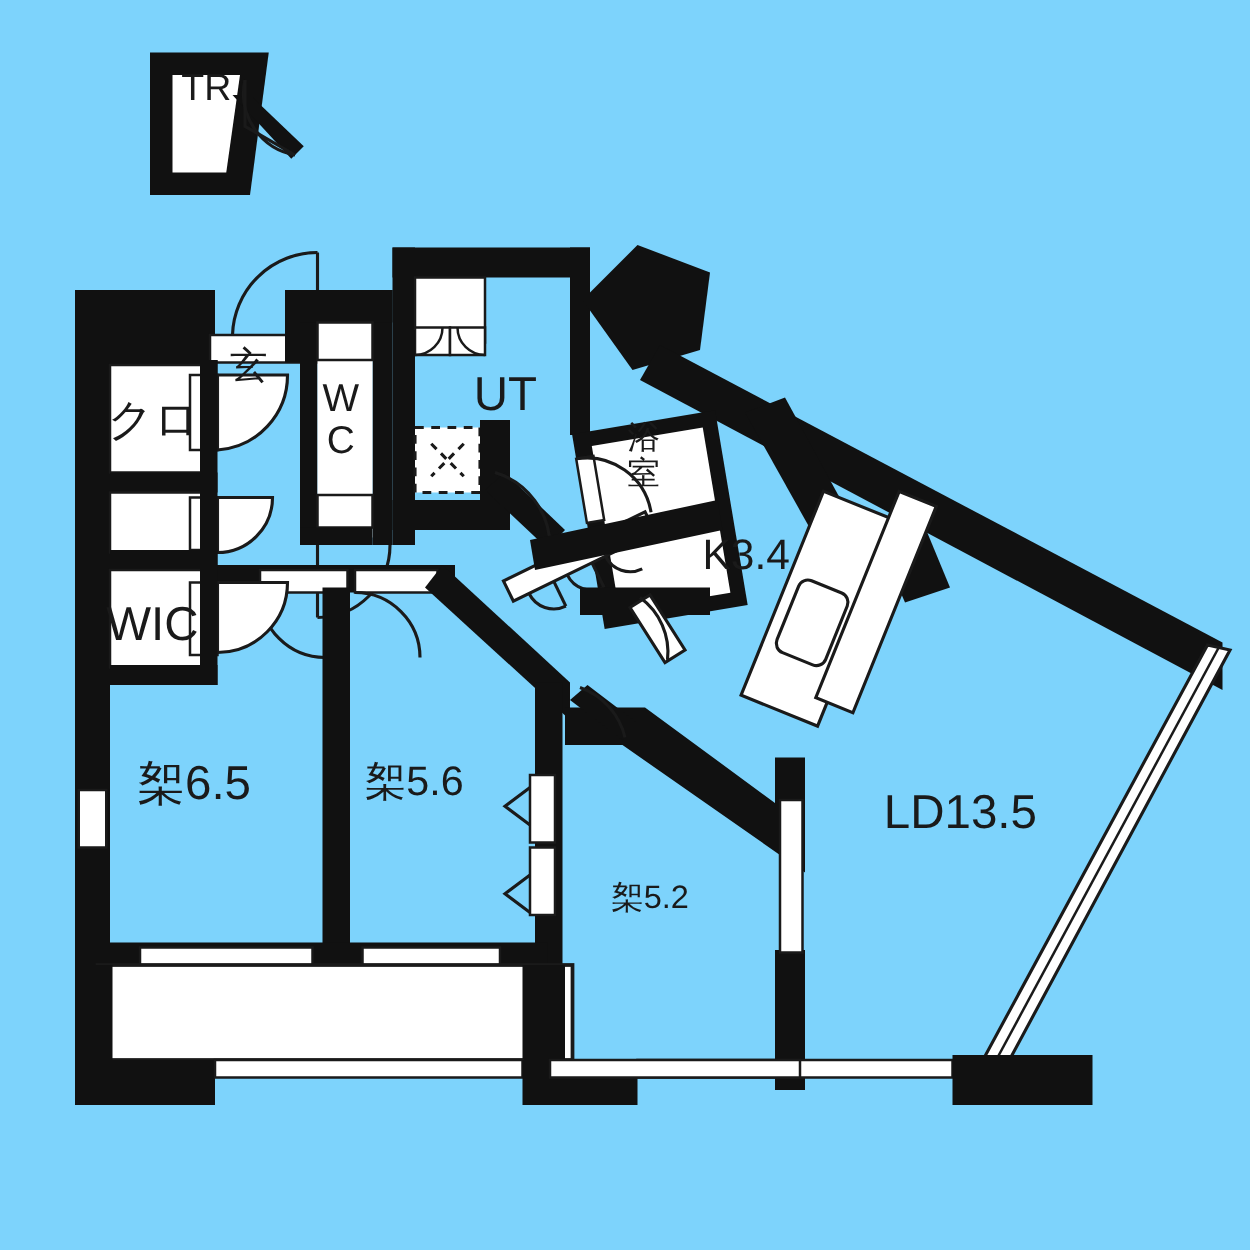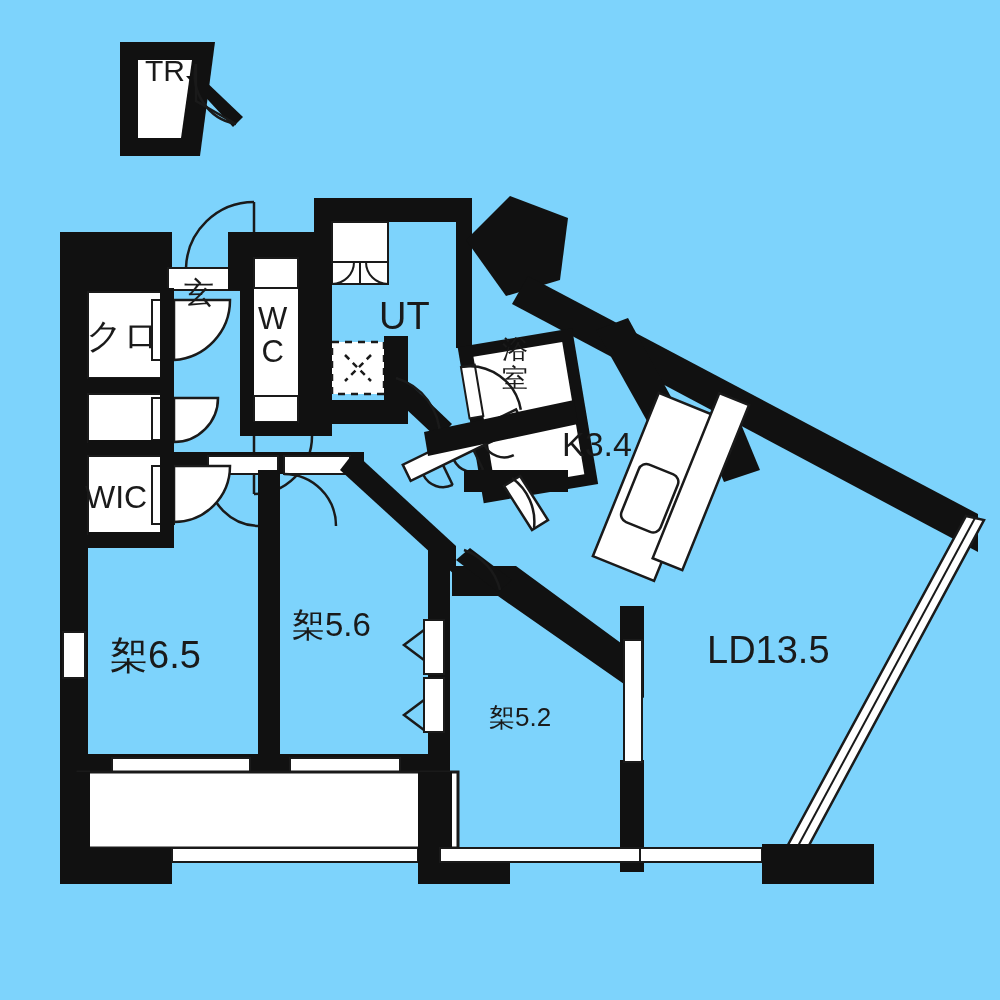--- a/index.html
+++ b/index.html
@@ -29,28 +29,28 @@
   .lbl {
     position: absolute;
     color: #1a1a1a;
     font-family: "Liberation Sans", sans-serif;
     white-space: nowrap;
     line-height: 1;
     user-select: none;
   }
   .lbl-tr      { left: 145px; top: 56px;  font-size: 30px; letter-spacing: 0px; }
   .lbl-kuro    { left: 86px;  top: 318px; font-size: 36px; }
-  .lbl-wic     { left: 85px;  top: 481px; font-size: 32px; }
+  .lbl-wic     { left: 85px;  top: 481px; font-size: 38px; }
   .lbl-genkan  { left: 184px; top: 278px; font-size: 30px; }
   .lbl-wc      { left: 258px; top: 302px; font-size: 31px; line-height: 1.08; text-align: center; }
   .lbl-ut      { left: 363px; top: 297px; font-size: 38px; margin-left: 16px; }
   .lbl-bath    { left: 502px; top: 335px; font-size: 26px; line-height: 1.12; }
   .lbl-k       { left: 562px; top: 427px; font-size: 34px; text-align: center; }
   .lbl-ld      { left: 677px; top: 631px; font-size: 38px; margin-left: 30px; }
-  .lbl-y65     { left: 110px; top: 608px; font-size: 38px; margin-top: 28px; }
+  .lbl-y65     { left: 110px; top: 608px; font-size: 38px; }
   .lbl-y56     { left: 292px; top: 608px; font-size: 33px; }
   .lbl-y52     { left: 489px; top: 704px; font-size: 26px; }
   .lbl-balcony { left: 150px; top: 786px; font-size: 34px; letter-spacing: 1px; }
 </style>
 </head>
 <body>
 
 <div id="floorplan-root">
 
   <svg id="plan-svg" viewBox="0 0 1000 1000">

